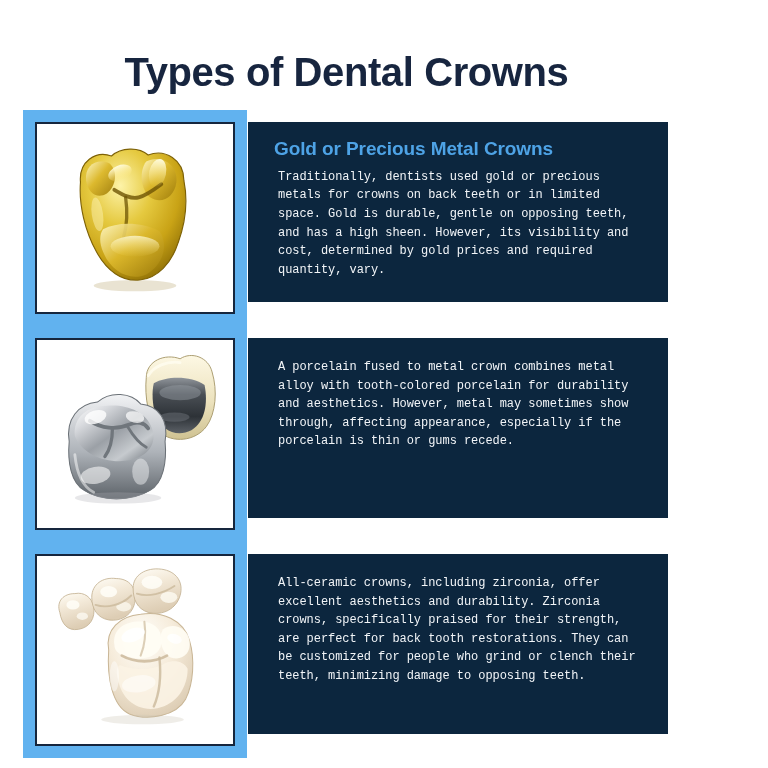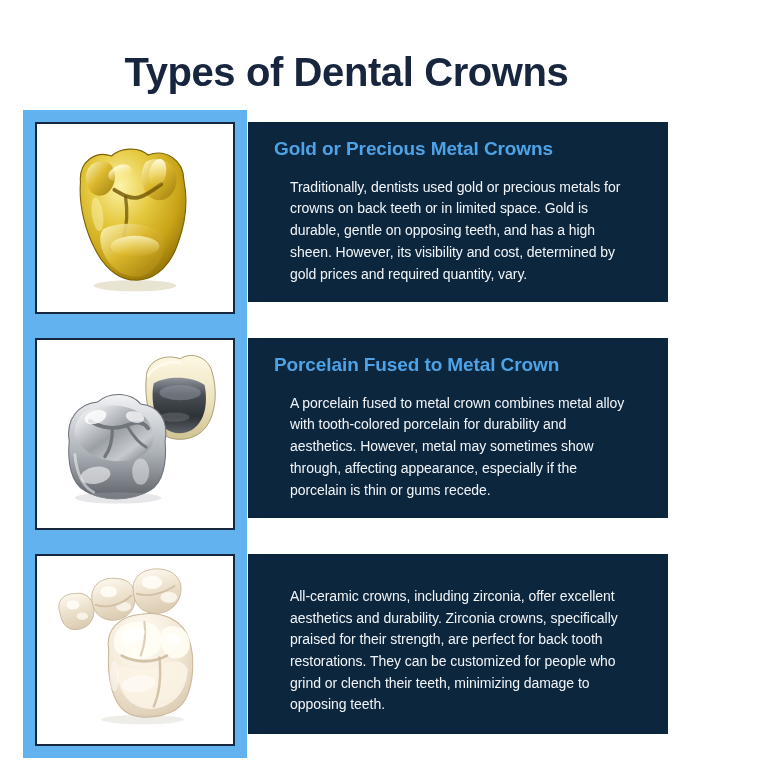--- a/index.html
+++ b/index.html
@@ -53,24 +53,25 @@
   .panel-heading {
     color: #4ea3e6;
     font-size: 19px;
     font-weight: bold;
     letter-spacing: -0.1px;
     margin: 0 0 7px 0;
     line-height: 1.2;
   }
   .panel-body {
     color: #f2f5f8;
-    font-size: 14px;
+    font-size: 12px;
     line-height: 1.55;
-    margin: 16px;
+    margin: 4px;
     letter-spacing: -0.05px;
+    font-family: Liberation Mono, monospace;
   }
 
   
   .frame {
     position: absolute;
     left: 23px;
     top: 0px;
     width: 224px;
     height: 216px;
     background: #61b2ef;
@@ -150,21 +151,20 @@
         <ellipse cx="100" cy="172" rx="44" ry="6" fill="#b5a36a" opacity="0.3"></ellipse>
       </svg>
     </div>
   </div>
 
 </div>
 
 <div class="section section-2">
 
   <div class="panel">
-    <div class="panel-heading">Porcelain Fused to Metal Crown</div>
     <div class="panel-body">A porcelain fused to metal crown combines metal alloy with tooth-colored porcelain for durability and aesthetics. However, metal may sometimes show through, affecting appearance, especially if the porcelain is thin or gums recede.</div>
   </div>
 
   <div class="frame">
     <div class="frame-inner">
       <svg class="art" viewBox="0 0 200 200" preserveAspectRatio="xMidYMid meet">
         <defs>
           <linearGradient id="silverA" x1="0" y1="0" x2="1" y2="1">
             <stop offset="0%" stop-color="#ffffff"></stop>
             <stop offset="22%" stop-color="#d8dade"></stop>

